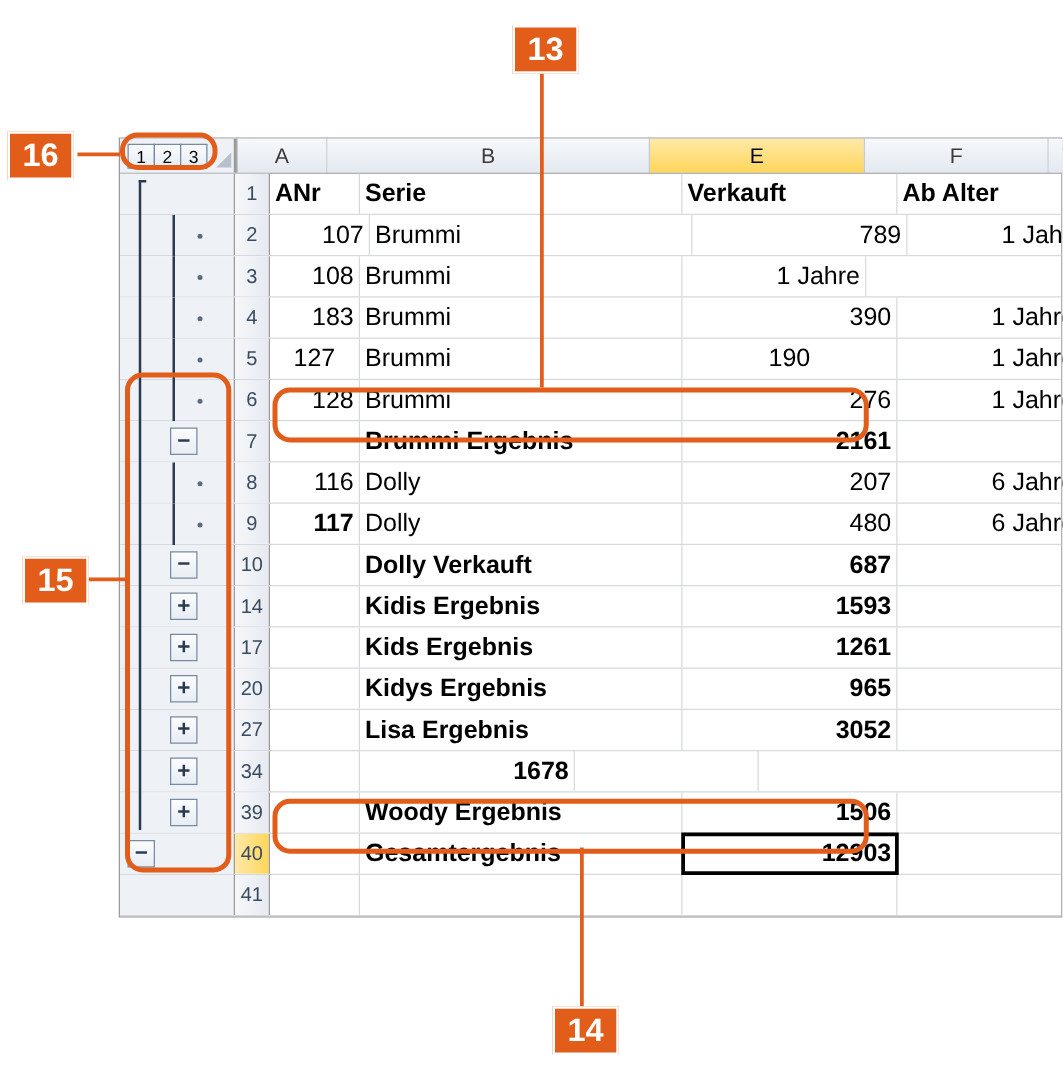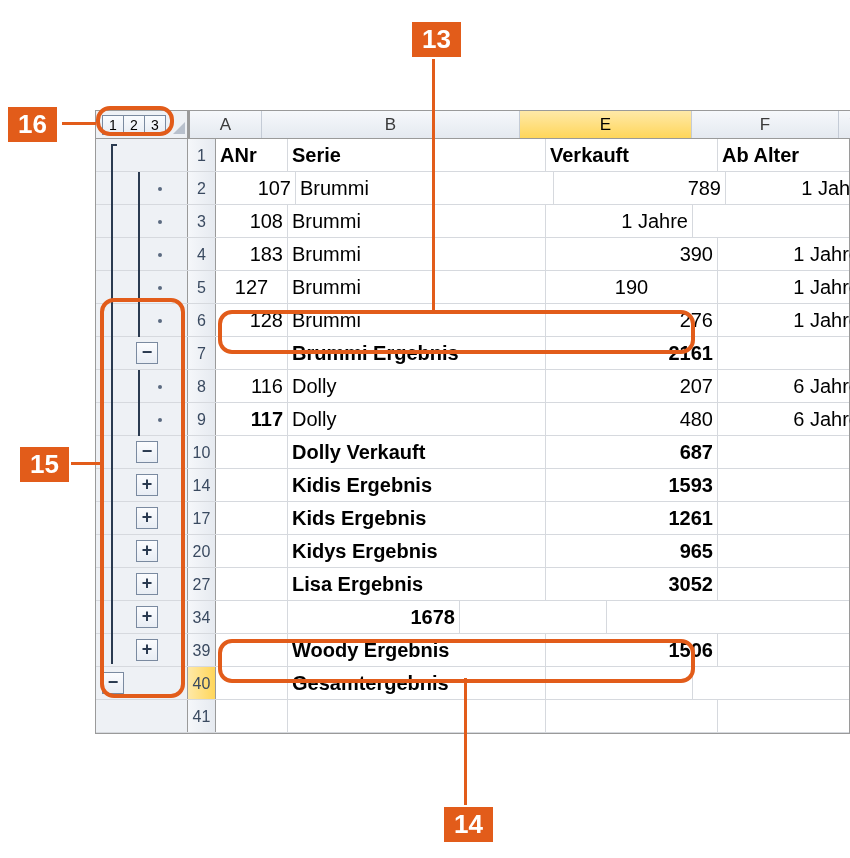--- a/index.html
+++ b/index.html
@@ -407,20 +407,21 @@
         </div>
       </div>
       <div class="grid-row highlight-row">
         <div class="outline-cell">
           <div class="ol-btn" style="left: 6px; top: 5px;">−</div>
         </div>
         <div class="row-h">40</div>
         <div class="cells">
           <div class="cell cA num bold" style="width: 72px;"></div>
           <div class="cell cB bold" style="width: 258px;">Gesamtergebnis</div>
+          <div class="cell cE num bold active" style="width: 172px;">12903</div>
           <div class="cell cF num bold" style="width: 147px;"></div>
         </div>
       </div>
       <div class="grid-row">
         <div class="outline-cell"></div>
         <div class="row-h">41</div>
         <div class="cells">
           <div class="cell cA num" style="width: 72px;"></div>
           <div class="cell cB" style="width: 258px;"></div>
           <div class="cell cE num" style="width: 172px;"></div>

